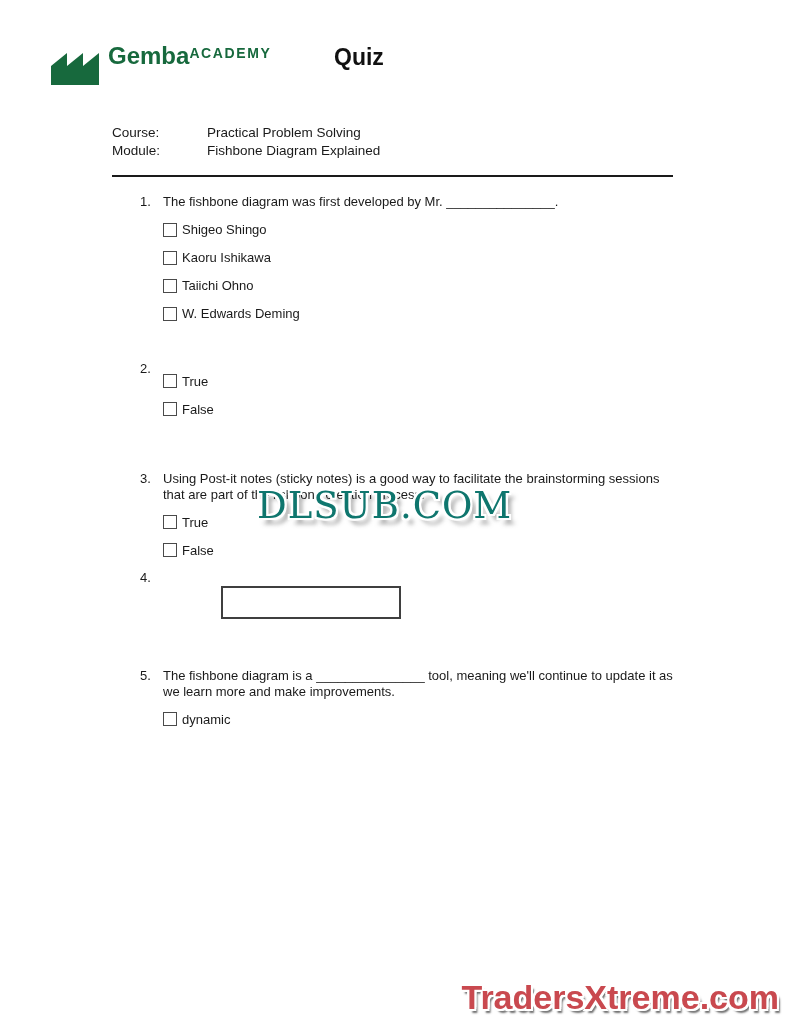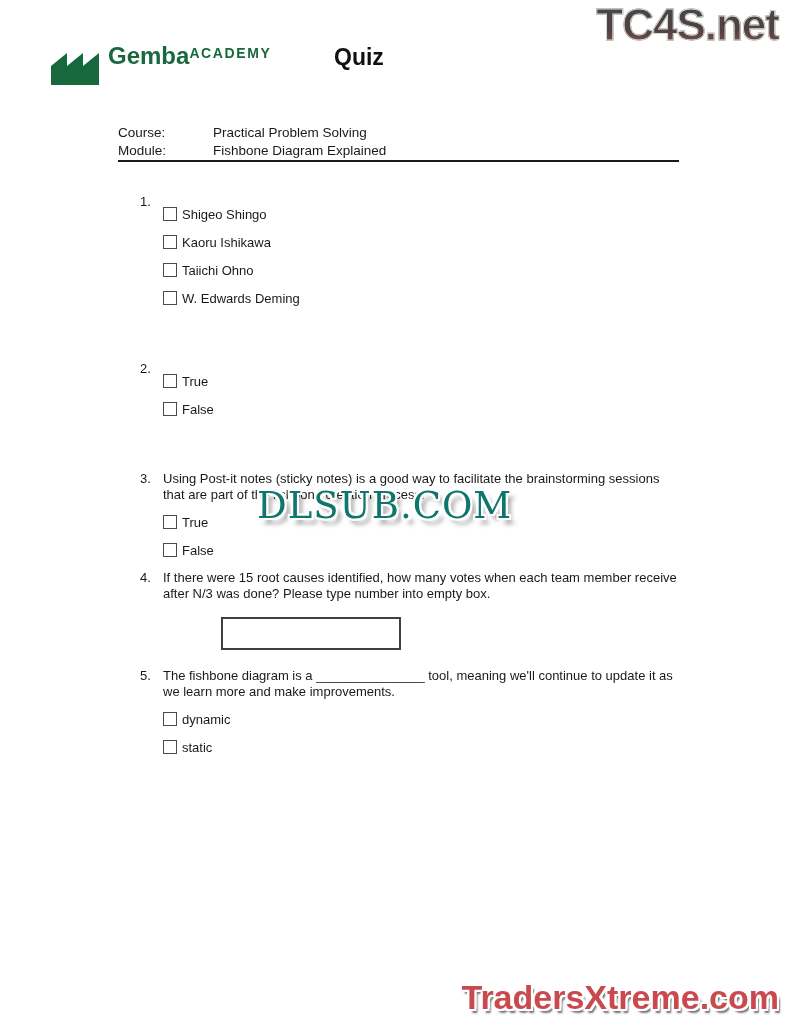--- a/index.html
+++ b/index.html
@@ -30,24 +30,24 @@
   .logo-sub{font-size:14px;font-weight:bold;color:#17693d;letter-spacing:1.6px;margin-top:2px;}
 
   
   .quiz-title{
     position:absolute;left:334px;top:44px;
     font-size:23px;font-weight:bold;color:#111;
   }
 
   
   .course-block{
-    position:absolute;left:118px;top:124px;width:561px;
+    position:absolute;left:112px;top:124px;width:561px;
     font-size:13.5px;line-height:18px;
     border-bottom:2px solid #1a1a1a;
-    padding-bottom:0;
+    padding-bottom:15px;
   }
   .course-row{display:flex;}
   .course-label{width:95px;}
 
   
   .questions{position:absolute;left:140px;top:0;width:552px;}
   .question{position:absolute;left:0;width:552px;display:flex;}
   .q1{top:194px}.q2{top:361px}.q3{top:471px}.q4{top:570px}.q5{top:668px}
   .qnum{width:23px;flex:none;font-size:13px;line-height:15.5px;}
   .qbody{flex:1;}
@@ -87,21 +87,20 @@
       -2px -2px 0 #fff, 2px -2px 0 #fff, -2px 2px 0 #fff, 2px 2px 0 #fff,
       -2px 0 0 #fff, 2px 0 0 #fff, 0 -2px 0 #fff, 0 2px 0 #fff,
       3px 4px 2px rgba(60,60,60,.75);
   }
 </style>
 </head>
 <body>
 
 <div class="page">
 
-  <div class="tc4s">TC4S.net</div>
 
   <div class="logo">
     <svg width="52" height="42" viewBox="0 0 52 42">
       <polygon points="1,41 1,22 17,9 17,22 33,9 33,22 49,9 49,41" fill="#17693d"></polygon>
     </svg>
     <div class="logo-text">
       <span class="logo-name">Gemba</span>
       <span class="logo-sub">ACADEMY</span>
     </div>
   </div>
@@ -116,20 +115,21 @@
     <div class="course-row">
       <span class="course-label">Module:</span>
       <span class="course-value">Fishbone Diagram Explained</span>
     </div>
   </div>
 
   <div class="questions">
   <div class="question q1">
     <span class="qnum">1.</span>
     <div class="qbody">
+      <div class="qtext">The fishbone diagram was first developed by Mr. _______________.</div>
       <div class="options">
             <div class="option-row">
               <span class="checkbox"></span>
               <span class="option-label">Shigeo Shingo</span>
             </div>
             <div class="option-row">
               <span class="checkbox"></span>
               <span class="option-label">Kaoru Ishikawa</span>
             </div>
             <div class="option-row">
@@ -174,42 +174,36 @@
               <span class="checkbox"></span>
               <span class="option-label">False</span>
             </div>
           </div>
     </div>
   </div>
 
   <div class="question q4">
     <span class="qnum">4.</span>
     <div class="qbody">
-      <div class="qtext">If there were 15 root causes identified, how many votes when each team member receive
-after N/3 was done? Please type number into empty box.</div>
       <div class="options">
             <div class="answer-box"></div>
           </div>
     </div>
   </div>
 
   <div class="question q5">
     <span class="qnum">5.</span>
     <div class="qbody">
       <div class="qtext">The fishbone diagram is a _______________ tool, meaning we'll continue to update it as
 we learn more and make improvements.</div>
       <div class="options">
             <div class="option-row">
               <span class="checkbox"></span>
               <span class="option-label">dynamic</span>
             </div>
-            <div class="option-row">
-              <span class="checkbox"></span>
-              <span class="option-label">static</span>
-            </div>
           </div>
     </div>
   </div>
 </div>
 
   <div class="dlsub">DLSUB.COM</div>
 
   <div class="traders">TradersXtreme.com</div>
 
 </div>

